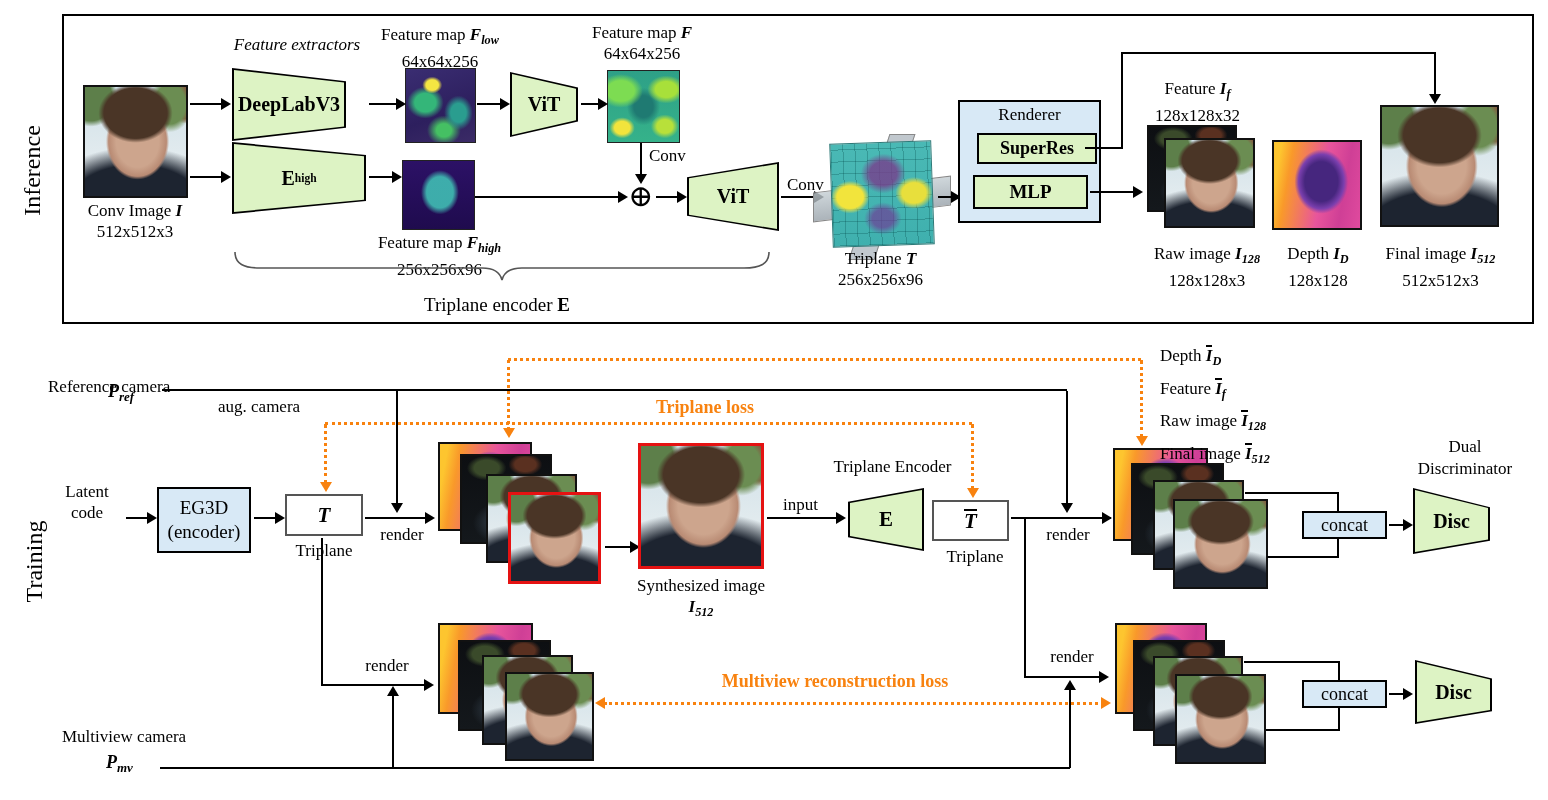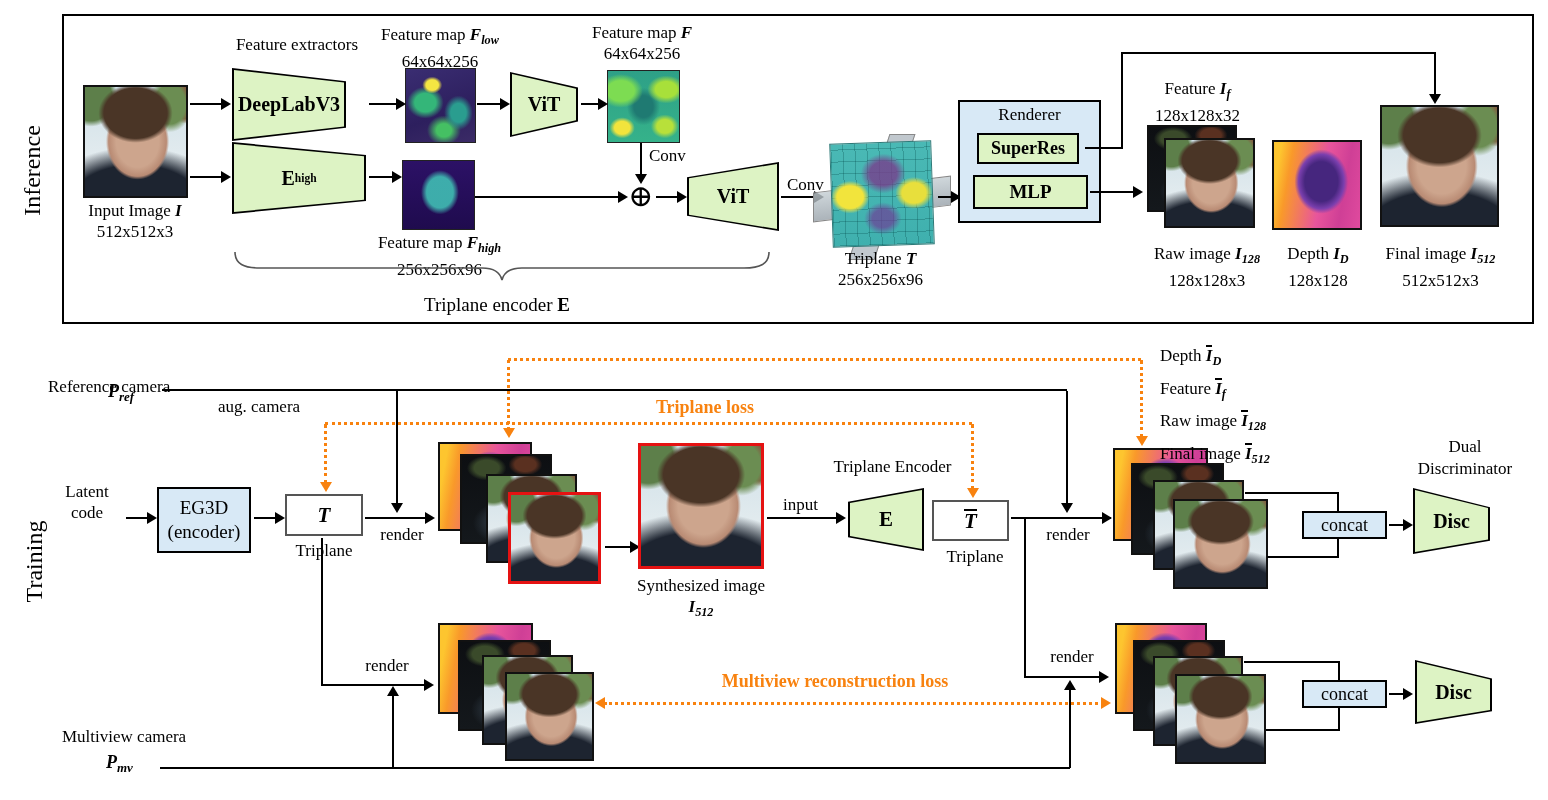--- a/index.html
+++ b/index.html
@@ -86,25 +86,25 @@
 <body>
 
 <div id="fig">
 
   <div class="panel" style="left:62px;top:14px;width:1468px;height:306px;"></div>
   <div class="rot" style="left:-48px;top:157px;width:160px;">Inference</div>
   <div class="rot" style="left:-46px;top:548px;width:160px;">Training</div>
 
   <div class="photo" style="left:83px;top:85px;width:105px;height:113px;"></div>
   <div class="t c" style="left:55px;top:200px;width:160px;">
-    <div><span>Input Image</span> <span class="sym">I</span></div>
+    <div><span>Conv Image</span> <span class="sym">I</span></div>
     <div>512x512x3</div>
   </div>
 
-  <div class="t c" style="left:222px;top:34px;width:150px;">Feature extractors</div>
+  <div class="t c" style="left:222px;top:34px;width:150px;font-style:italic;">Feature extractors</div>
 
   <div class="trap cp-r" style="left:232px;top:68px;width:114px;height:73px;">
       <div class="in cp-r" style="font-weight:bold;font-size:20px;">DeepLabV3</div>
     </div>
   <div class="trap cp-r" style="left:232px;top:142px;width:134px;height:72px;">
       <div class="in cp-r">
         <span style="font-weight:bold;font-size:20px;">E</span>
         <span class="sub" style="font-style:normal;">high</span>
       </div>
     </div>
@@ -167,21 +167,21 @@
   </div>
   <div class="t c" style="left:813px;top:248px;width:135px;text-align:center;">
     <div><span>Triplane</span> <span class="sym">T</span></div>
     <div>256x256x96</div>
   </div>
   <div class="hl" style="left:938px;top:196px;width:18px;"></div>
     <div class="ah r" style="left:951px;top:191px;"></div>
 
   <div class="bx" style="left:958px;top:100px;width:143px;height:123px;background:var(--blue);border:2px solid #000;"></div>
   <div class="t c" style="left:958px;top:104px;width:143px;">Renderer</div>
-  <div class="bx" style="left:977px;top:133px;width:102px;height:31px;background:var(--green);border:2px solid #000;font-weight:bold;font-size:18px;">SuperRes</div>
+  <div class="bx" style="left:977px;top:133px;width:120px;height:31px;background:var(--green);border:2px solid #000;font-weight:bold;font-size:18px;">SuperRes</div>
   <div class="bx" style="left:973px;top:175px;width:115px;height:34px;background:var(--green);border:2px solid #000;font-weight:bold;font-size:19px;">MLP</div>
   <div class="hl" style="left:1090px;top:191px;width:46px;"></div>
     <div class="ah r" style="left:1133px;top:186px;"></div>
 
   <div class="hl" style="left:1085px;top:147px;width:38px;"></div>
   <div class="vl" style="left:1121px;top:53px;height:96px;"></div>
   <div class="hl" style="left:1121px;top:52px;width:315px;"></div>
   <div class="vl" style="left:1434px;top:52px;height:44px;"></div>
     <div class="ah d" style="left:1429px;top:94px;"></div>
 

